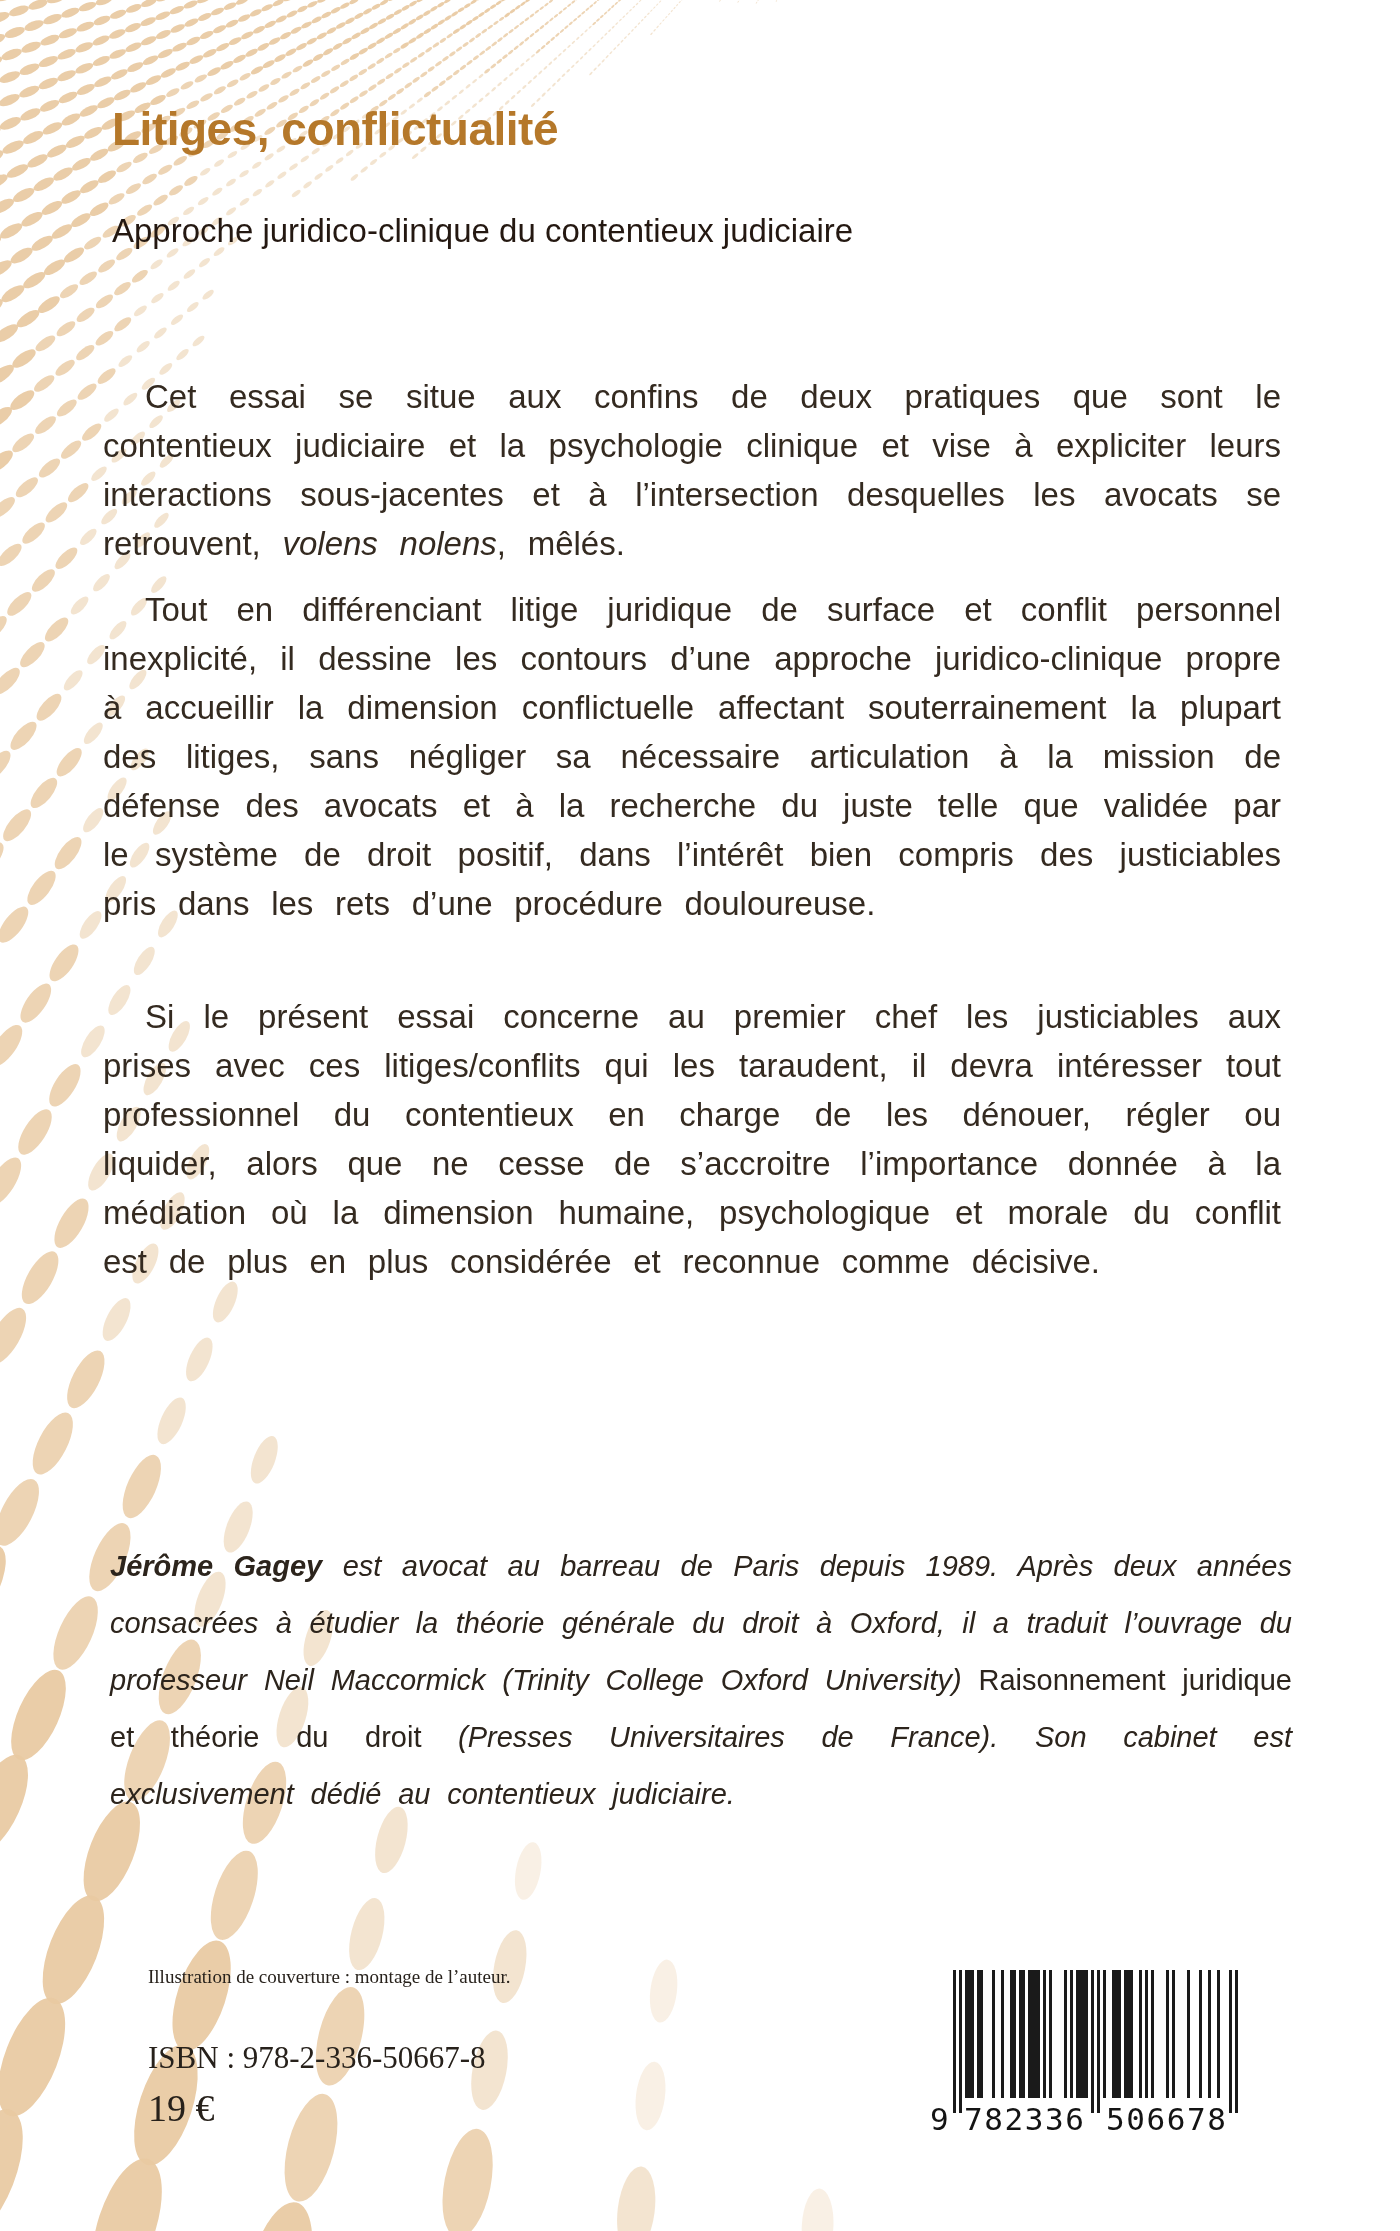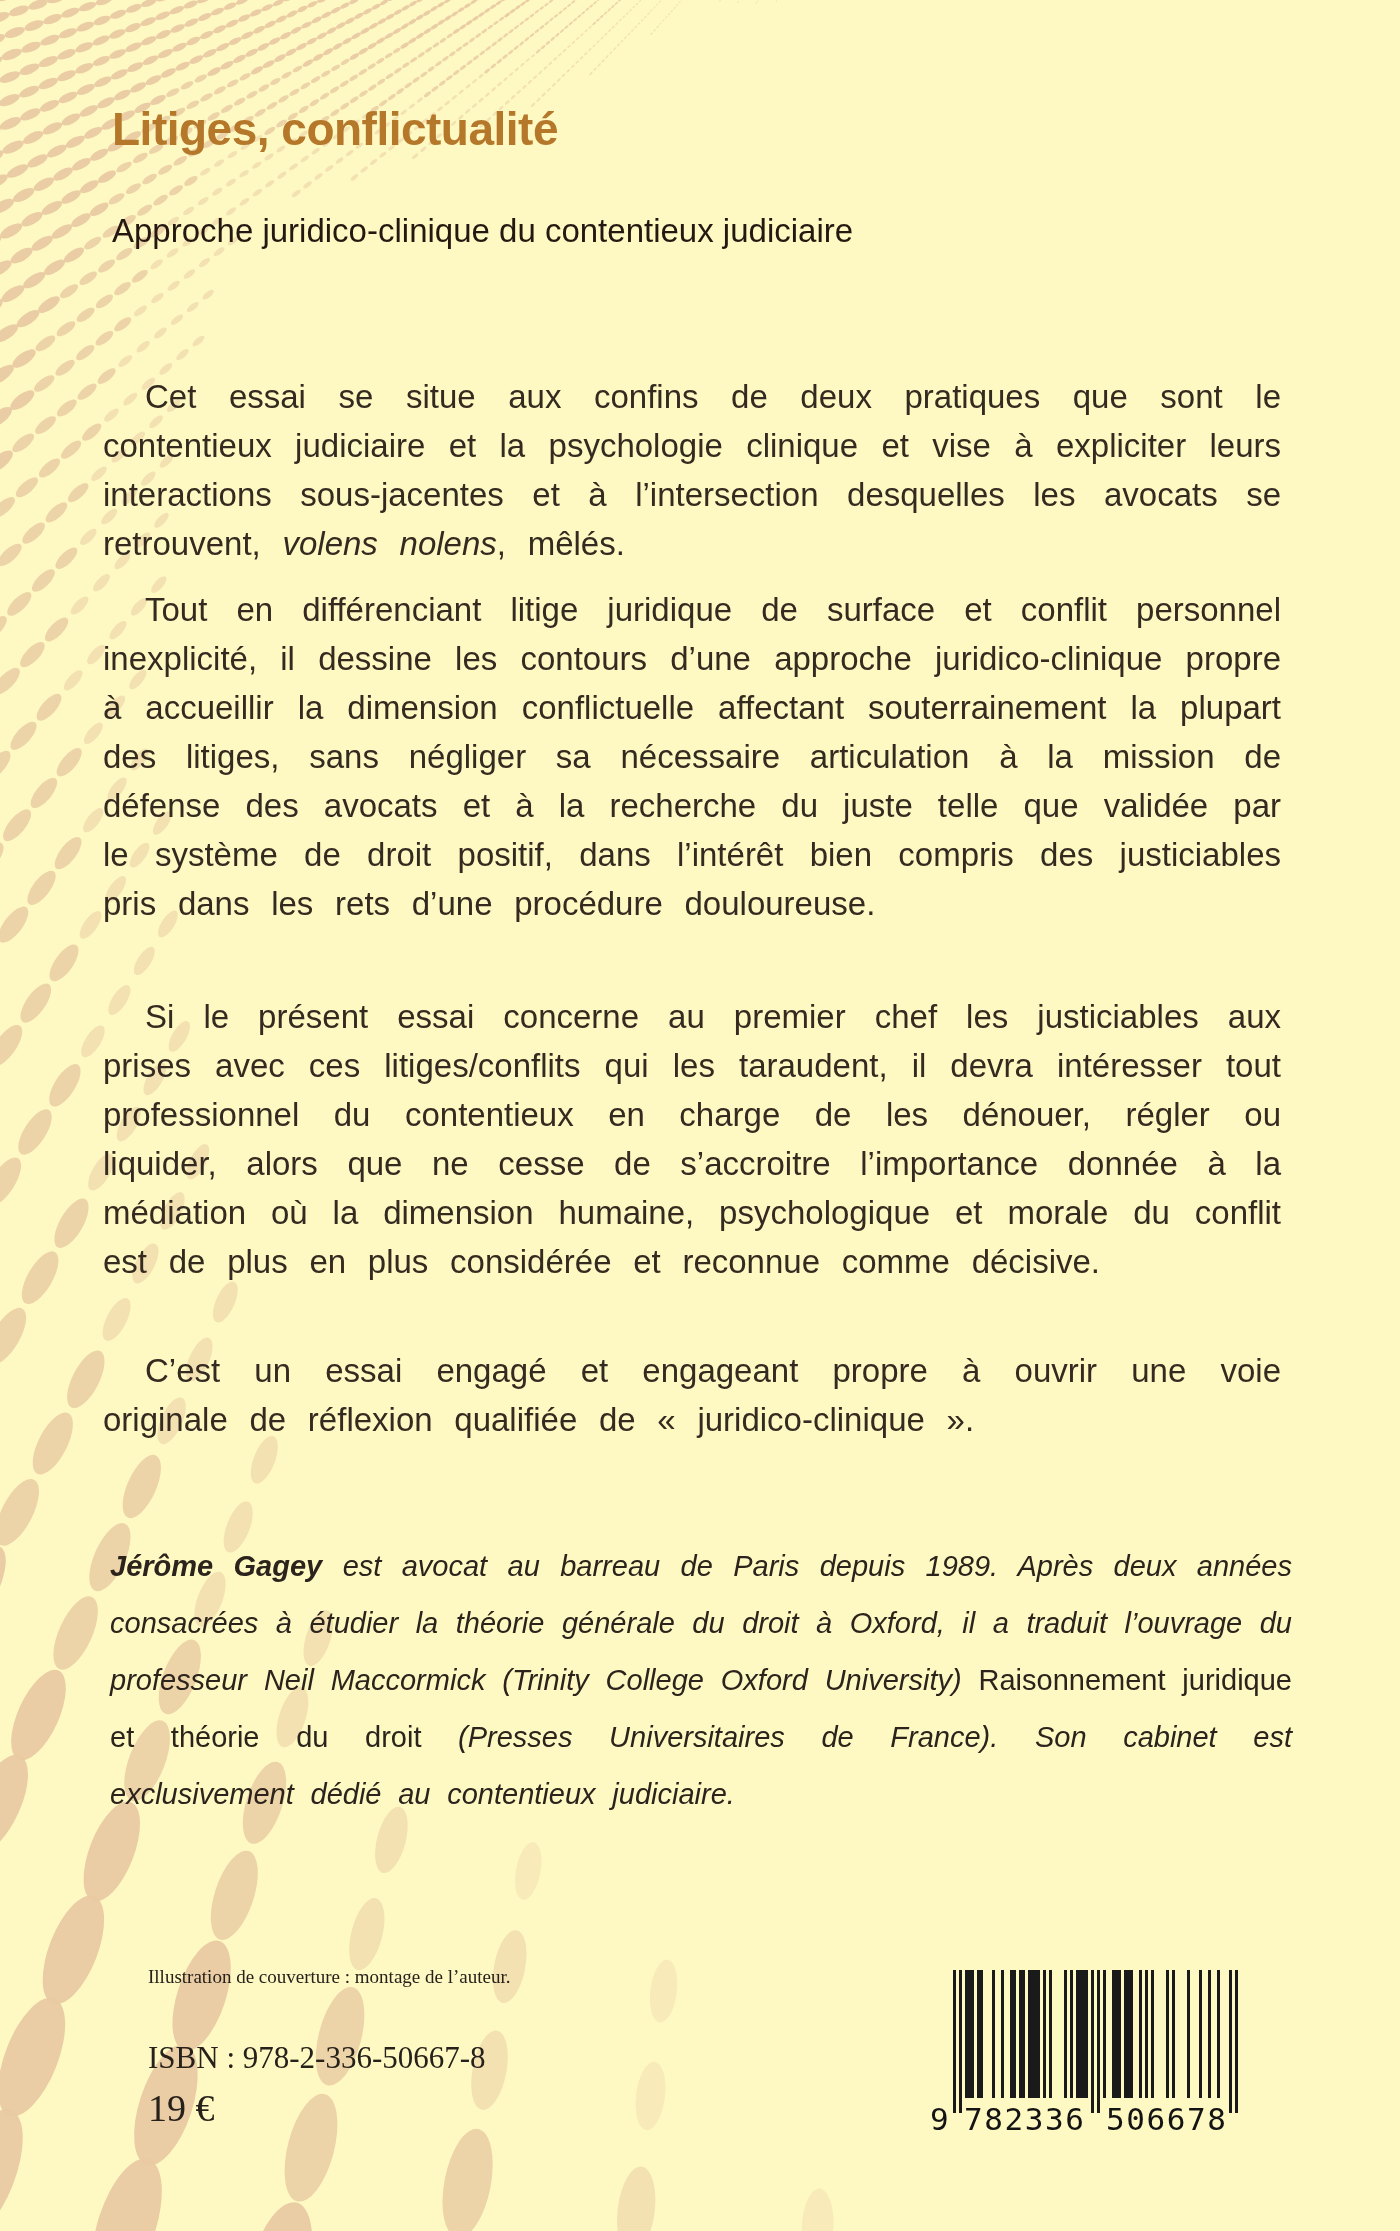--- a/index.html
+++ b/index.html
@@ -39,21 +39,21 @@
   #bio .roman{font-style:normal;}
   .serifline{font-family:"Liberation Serif",serif;color:#27211b;}
   #illustration-credit{left:148px;top:1966px;font-size:19px;}
   #isbn{left:148px;top:2040px;font-size:31px;}
   #price{left:148px;top:2086px;font-size:38px;}
   #barcode{position:absolute;left:928px;top:1962px;z-index:2;}
 </style>
 </head>
 <body>
 
-<div id="cover" style="background: #fef9c3;">
+<div id="cover" style="background: #ffffff;">
 
   <svg id="halftone" width="1400" height="2231" viewBox="0 0 1400 2231">
       <ellipse cx="817.6" cy="2226.2" rx="37.7" ry="15.8" transform="rotate(93.0 817.6 2226.2)" fill="#e8c9a1" fill-opacity="0.28"></ellipse>
       <ellipse cx="663.6" cy="1991.1" rx="31.7" ry="13.3" transform="rotate(97.1 663.6 1991.1)" fill="#e8c9a1" fill-opacity="0.28"></ellipse>
       <ellipse cx="650.5" cy="2096.0" rx="34.5" ry="14.5" transform="rotate(97.1 650.5 2096.0)" fill="#e8c9a1" fill-opacity="0.28"></ellipse>
       <ellipse cx="636.2" cy="2210.2" rx="44.0" ry="18.5" transform="rotate(97.1 636.2 2210.2)" fill="#e8c9a1" fill-opacity="0.5"></ellipse>
       <ellipse cx="528.2" cy="1871.0" rx="29.2" ry="12.3" transform="rotate(101.0 528.2 1871.0)" fill="#e8c9a1" fill-opacity="0.28"></ellipse>
       <ellipse cx="509.7" cy="1966.6" rx="37.0" ry="15.5" transform="rotate(101.0 509.7 1966.6)" fill="#e8c9a1" fill-opacity="0.5"></ellipse>
       <ellipse cx="489.5" cy="2070.3" rx="40.3" ry="16.9" transform="rotate(101.0 489.5 2070.3)" fill="#e8c9a1" fill-opacity="0.5"></ellipse>
       <ellipse cx="467.6" cy="2183.3" rx="55.3" ry="23.2" transform="rotate(101.0 467.6 2183.3)" fill="#e8c9a1" fill-opacity="0.8"></ellipse>
@@ -1431,21 +1431,20 @@
   </div>
 
   <div class="txt" id="subtitle">Approche juridico-clinique du contentieux judiciaire</div>
 
   <div class="txt para" id="p1"><span>Cet essai se situe aux confins de deux pratiques que sont le contentieux judiciaire et la psychologie clinique et vise à expliciter leurs interactions sous-jacentes et à l’intersection desquelles les avocats se retrouvent, </span><span class="ital">volens nolens</span><span>, mêlés.</span></div>
 
   <div class="txt para" id="p2">Tout en différenciant litige juridique de surface et conflit personnel inexplicité, il dessine les contours d’une approche juridico-clinique propre à accueillir la dimension conflictuelle affectant souterrainement la plupart des litiges, sans négliger sa nécessaire articulation à la mission de défense des avocats et à la recherche du juste telle que validée par le système de droit positif, dans l’intérêt bien compris des justiciables pris dans les rets d’une procédure douloureuse.</div>
 
   <div class="txt para" id="p3">Si le présent essai concerne au premier chef les justiciables aux prises avec ces litiges/conflits qui les taraudent, il devra intéresser tout professionnel du contentieux en charge de les dénouer, régler ou liquider, alors que ne cesse de s’accroitre l’importance donnée à la médiation où la dimension humaine, psychologique et morale du conflit est de plus en plus considérée et reconnue comme décisive.</div>
 
-  <div class="txt para" id="p4">C’est un essai engagé et engageant propre à ouvrir une voie originale de réflexion qualifiée de « juridico-clinique ».</div>
 
   <div class="txt" id="bio"><span class="bio-name">Jérôme Gagey</span><span> est avocat au barreau de Paris depuis 1989. Après deux années consacrées à étudier la théorie générale du droit à Oxford, il a traduit l’ouvrage du professeur Neil Maccormick (Trinity College Oxford University) </span><span class="roman">Raisonnement juridique et théorie du droit</span><span> (Presses Universitaires de France). Son cabinet est exclusivement dédié au contentieux judiciaire.</span></div>
 
   <div class="txt serifline" id="illustration-credit">Illustration de couverture : montage de l’auteur.</div>
 
   <div class="txt serifline" id="isbn">ISBN : 978-2-336-50667-8</div>
 
   <div class="txt serifline" id="price">19 €</div>
 
   <svg id="barcode" width="330" height="180" viewBox="0 0 330 180">

